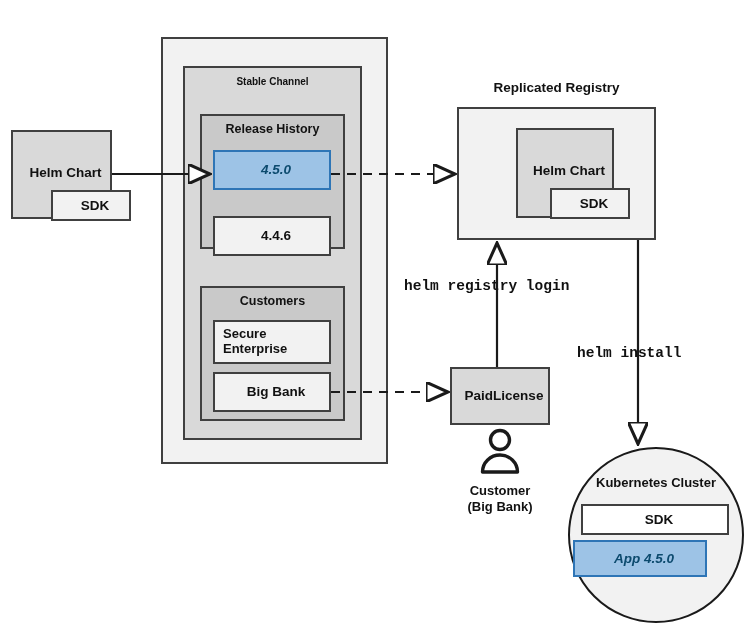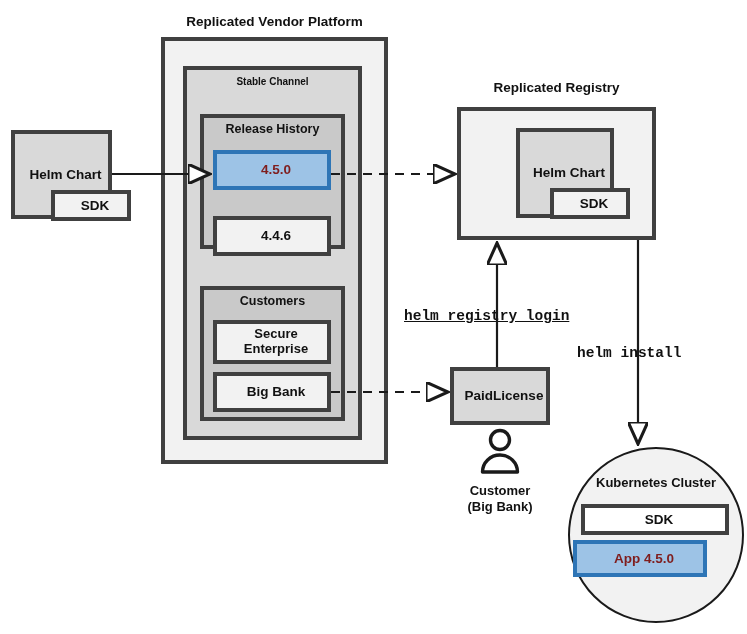--- a/index.html
+++ b/index.html
@@ -13,35 +13,35 @@
     height: 634px;
     background: #ffffff;
     font-family: "Liberation Sans", sans-serif;
     overflow: hidden;
   }
 
   
   .box {
     position: absolute;
     box-sizing: border-box;
-    border: 4px solid #404040;
+    border: 2px solid #404040;
     display: flex;
     align-items: center;
     justify-content: center;
-    text-align: center;
+    text-align: left;
     font-weight: bold;
     color: #111111;
     line-height: 1.15;
     padding-left: 8px;
   }
   .fill-light   { background: #f2f2f2; }
   .fill-mid     { background: #d9d9d9; }
   .fill-dark    { background: #c9c9c9; }
   .fill-white   { background: #ffffff; }
-  .fill-blue    { background: #9dc3e6; border-color: #2e75b6; color: #7f1d1d; }
+  .fill-blue    { background: #9dc3e6; border-color: #2e75b6; color: #0c4a6e; font-style: italic; }
 
   .title-top {
     position: absolute;
     font-weight: bold;
     color: #111111;
     text-align: center;
     white-space: nowrap;
   }
 
   .hdr {
@@ -89,21 +89,20 @@
   }
   .person {
     position: absolute;
   }
 </style>
 </head>
 <body>
 
 <div id="canvas">
 
-  <div class="title-top" style="left:161px; top:14px; width:227px; font-size:13.5px;">Replicated Vendor Platform</div>
 
   <div class="title-top" style="left:457px; top:80px; width:199px; font-size:13.5px;">Replicated Registry</div>
 
   <div class="box fill-mid" style="left:11px; top:130px; width:101px; height:89px; font-size:13.5px; align-items:flex-start; padding-top:33px;">
     <span>Helm Chart</span>
   </div>
   <div class="box fill-light" style="left:51px; top:190px; width:80px; height:31px; font-size:13.5px;">
     <span>SDK</span>
   </div>
 
@@ -157,21 +156,21 @@
 
   <div class="circle" style="left:568px; top:447px; width:176px; height:176px;"></div>
   <div class="hdr" style="left:568px; top:475px; width:176px; font-size:13px;">Kubernetes Cluster</div>
   <div class="box fill-white" style="left:581px; top:504px; width:148px; height:31px; font-size:13.5px;">
     <span>SDK</span>
   </div>
   <div class="box fill-blue" style="left:573px; top:540px; width:134px; height:37px; font-size:13.5px;">
     <span>App 4.5.0</span>
   </div>
 
-  <div class="mono" style="left:404px; top:308px;text-decoration:underline;">helm registry login</div>
+  <div class="mono" style="left:404px; top:278px;">helm registry login</div>
   <div class="mono" style="left:577px; top:345px;">helm install</div>
 
   <svg class="overlay">
     <defs>
       <marker id="solidArrow" markerWidth="11" markerHeight="9" refX="10" refY="4.5" orient="auto">
         <path d="M0,0 L10,4.5 L0,9 z" fill="#ffffff" stroke="#1a1a1a" stroke-width="1.4"></path>
       </marker>
       <marker id="solidArrowUp" markerWidth="11" markerHeight="9" refX="10" refY="4.5" orient="auto">
         <path d="M0,0 L10,4.5 L0,9 z" fill="#ffffff" stroke="#1a1a1a" stroke-width="1.4"></path>
       </marker>

